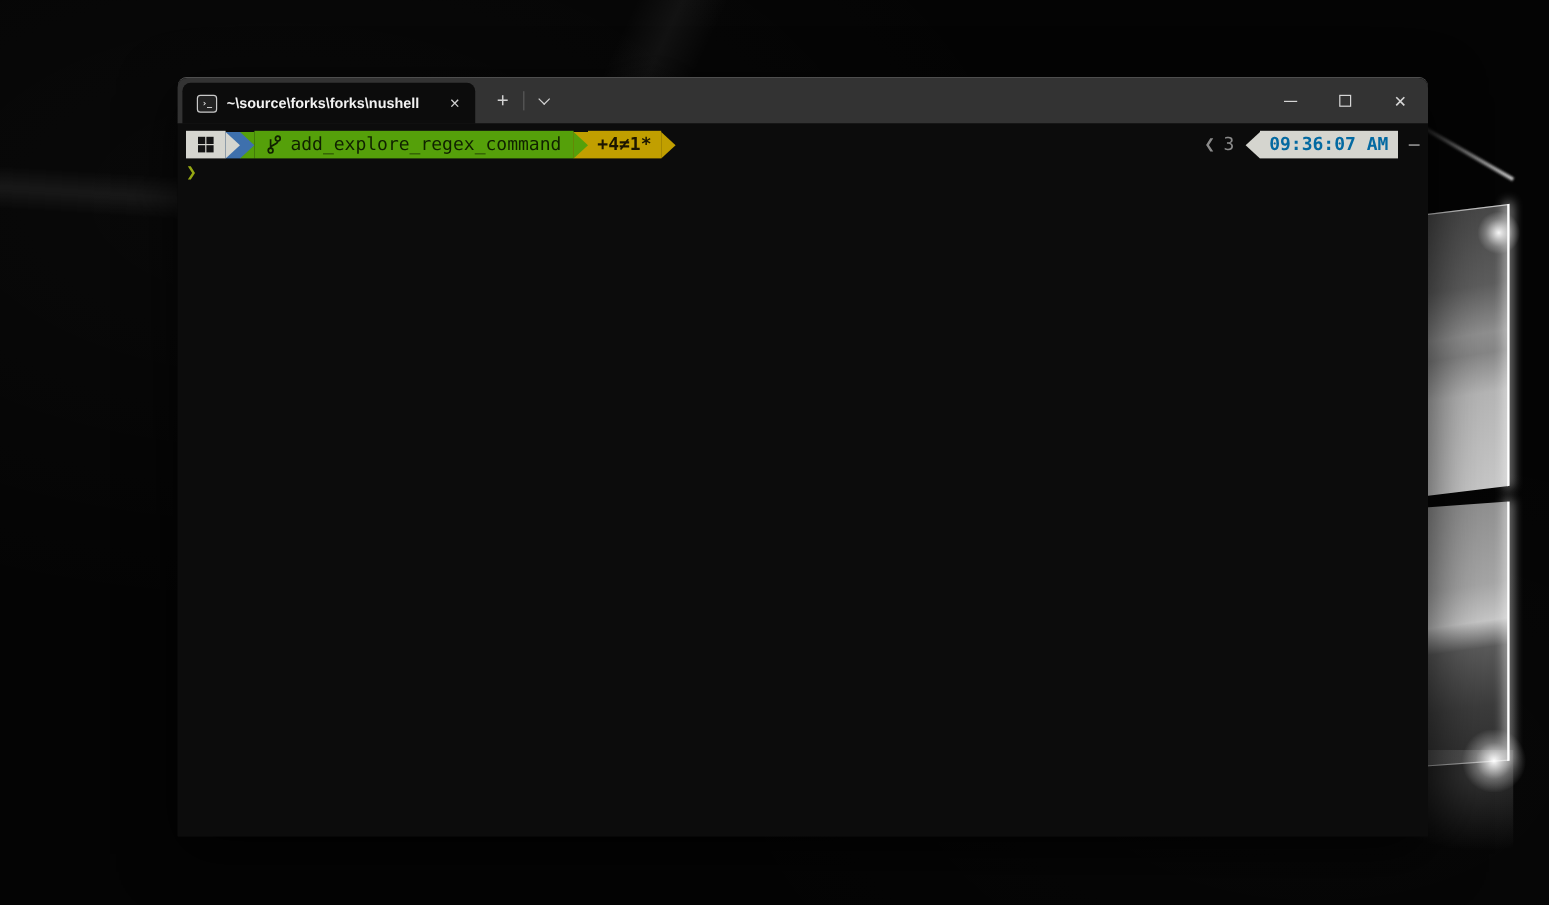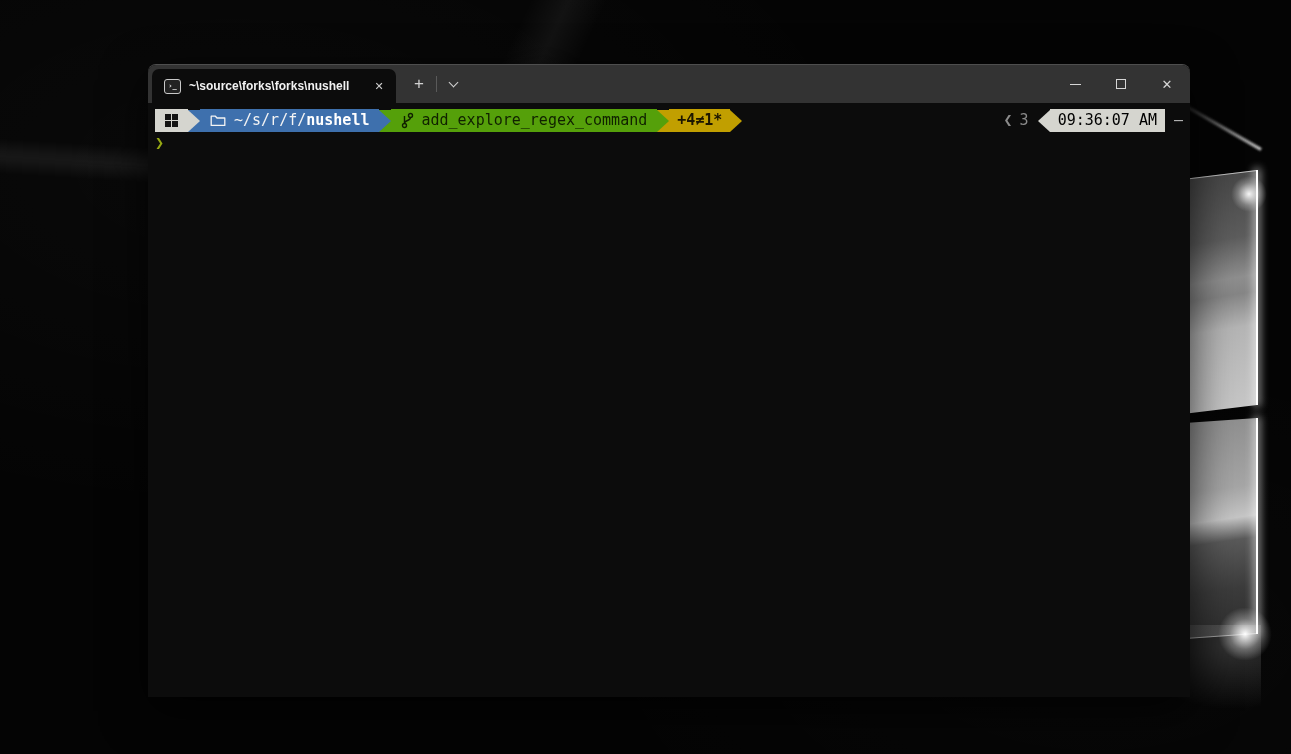--- a/index.html
+++ b/index.html
@@ -77,21 +77,21 @@
   .sep-os { border-left-color:#d5d5cf; background:#3e70ad; }
   .seg-path { background:#3e70ad; color:#f4f4f4; padding:0 10px; gap:8px; }
   .seg-path .bold { font-weight:bold; color:#ffffff; }
   .sep-path { border-left-color:#3e70ad; background:#55a00a; }
   .seg-git { background:#55a00a; color:#102100; padding:0 10px; gap:7px; }
   .sep-git { border-left-color:#55a00a; background:#c19f00; }
   .seg-status { background:#c19f00; color:#1c1600; padding:0 8px; font-weight:bold;text-align:center; }
   .sep-status { border-left-color:#c19f00; }
   .right-group { margin-left:auto; display:flex; align-items:center; }
   .rp-dim { color:#8b8b8b; }
-  .seg-time { background:#d5d5cf; color:#000000; padding:0 8px; }
+  .seg-time { background:#d5d5cf; color:#0369a1; padding:0 8px;font-weight:bold; }
   .cursor-dash { color:#b5b5b5; margin-left:9px; }
   .inputline { display:flex; align-items:center; height:23px; line-height:23px; }
   .prompt-symbol { color:#96a813; font-weight:bold; }
   .icon-svg { display:block; flex:none; }
 </style>
 </head>
 <body>
 
 <div class="desktop">
   <div class="beam beam-top"></div>
@@ -132,26 +132,20 @@
   <div class="viewport">
 
     <div class="promptline">
       <span class="seg seg-os">
         <span class="winlogo">
           <span></span><span></span><span></span><span></span>
         </span>
       </span>
       <span class="sep sep-os"></span>
 
-      <span class="seg seg-path">
-        <svg class="icon-svg" width="16" height="13" viewBox="0 0 16 13">
-          <path d="M1.2 2.2 h4.2 l1.6 1.8 h7.8 v7.4 h-13.6 z" fill="none" stroke="#f4f4f4" stroke-width="1.3" stroke-linejoin="round"></path>
-        </svg>
-        <span><span>~/s/r/f/</span><span class="bold">nushell</span></span>
-      </span>
       <span class="sep sep-path"></span>
 
       <span class="seg seg-git">
         <svg class="icon-svg" width="13" height="17" viewBox="0 0 13 17">
           <circle cx="3.5" cy="13.5" r="2" fill="none" stroke="#102100" stroke-width="1.4"></circle>
           <circle cx="9.5" cy="3.5" r="2" fill="none" stroke="#102100" stroke-width="1.4"></circle>
           <path d="M3.5 11.5 V4 M3.5 11.5 C3.5 8 9.5 9 9.5 5.5" fill="none" stroke="#102100" stroke-width="1.4"></path>
         </svg>
         <span>add_explore_regex_command</span>
       </span>

